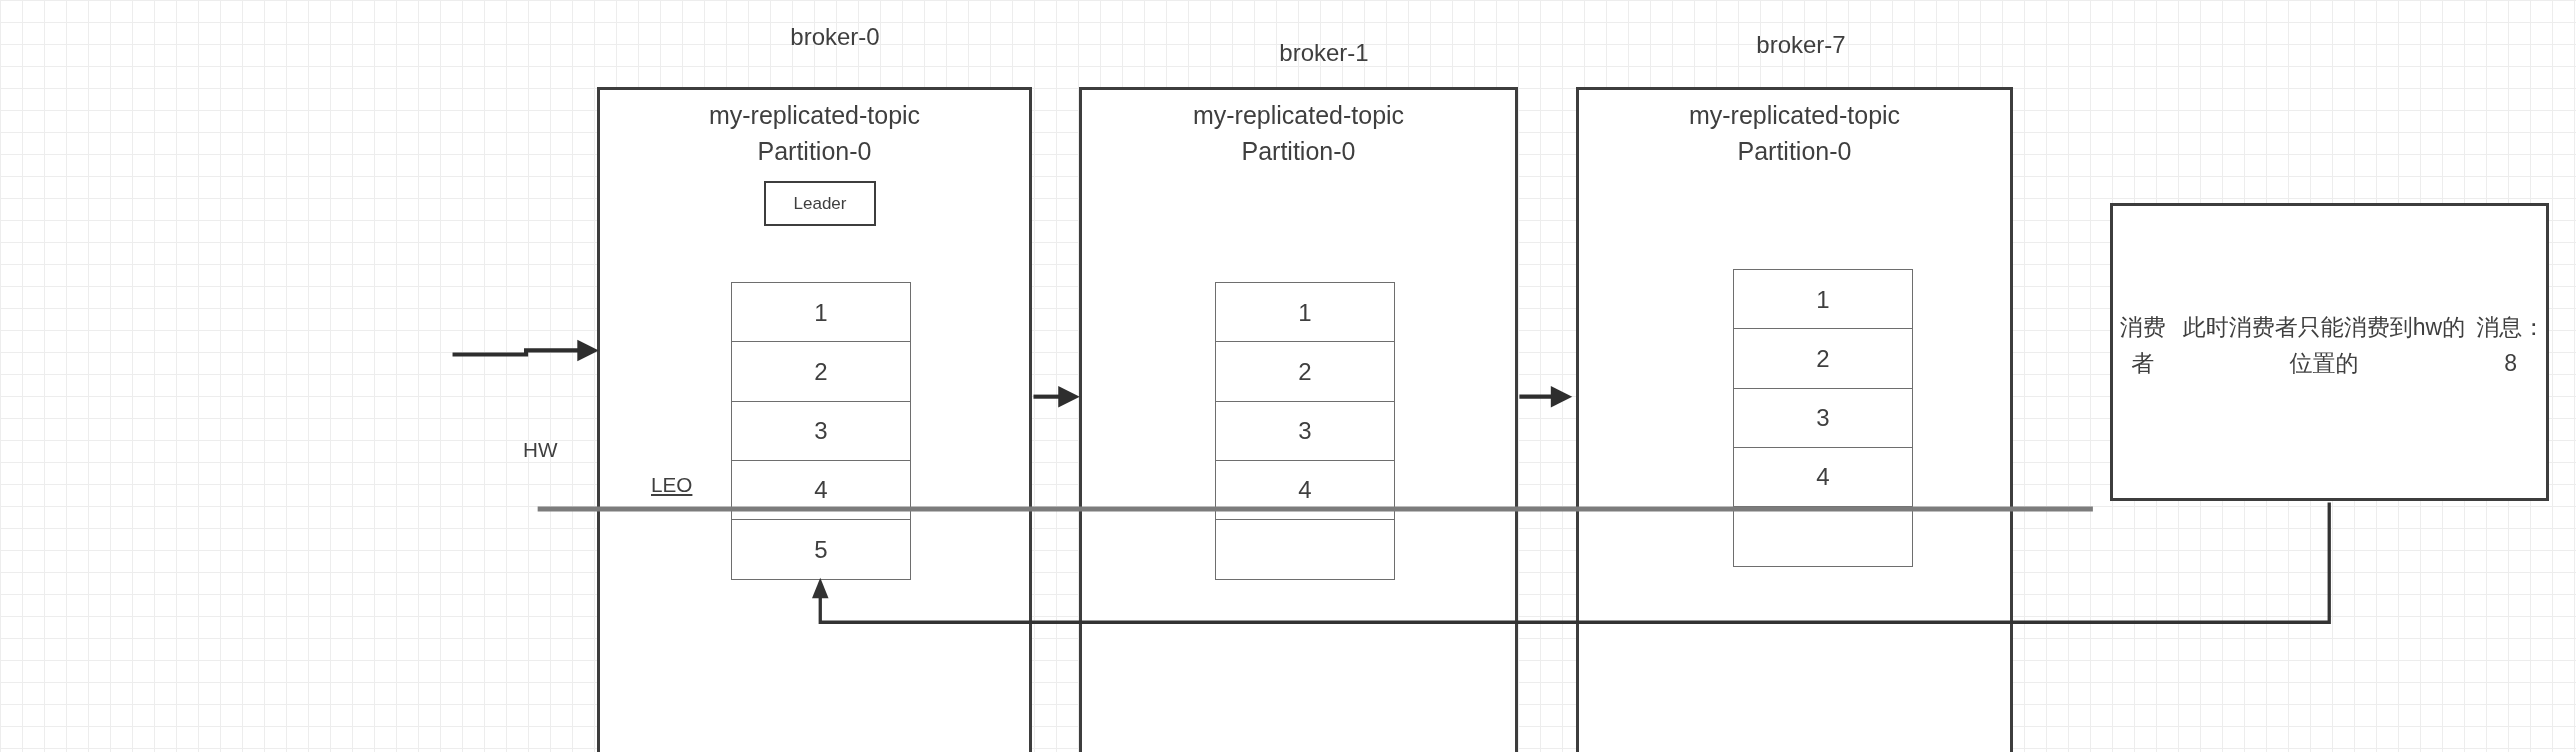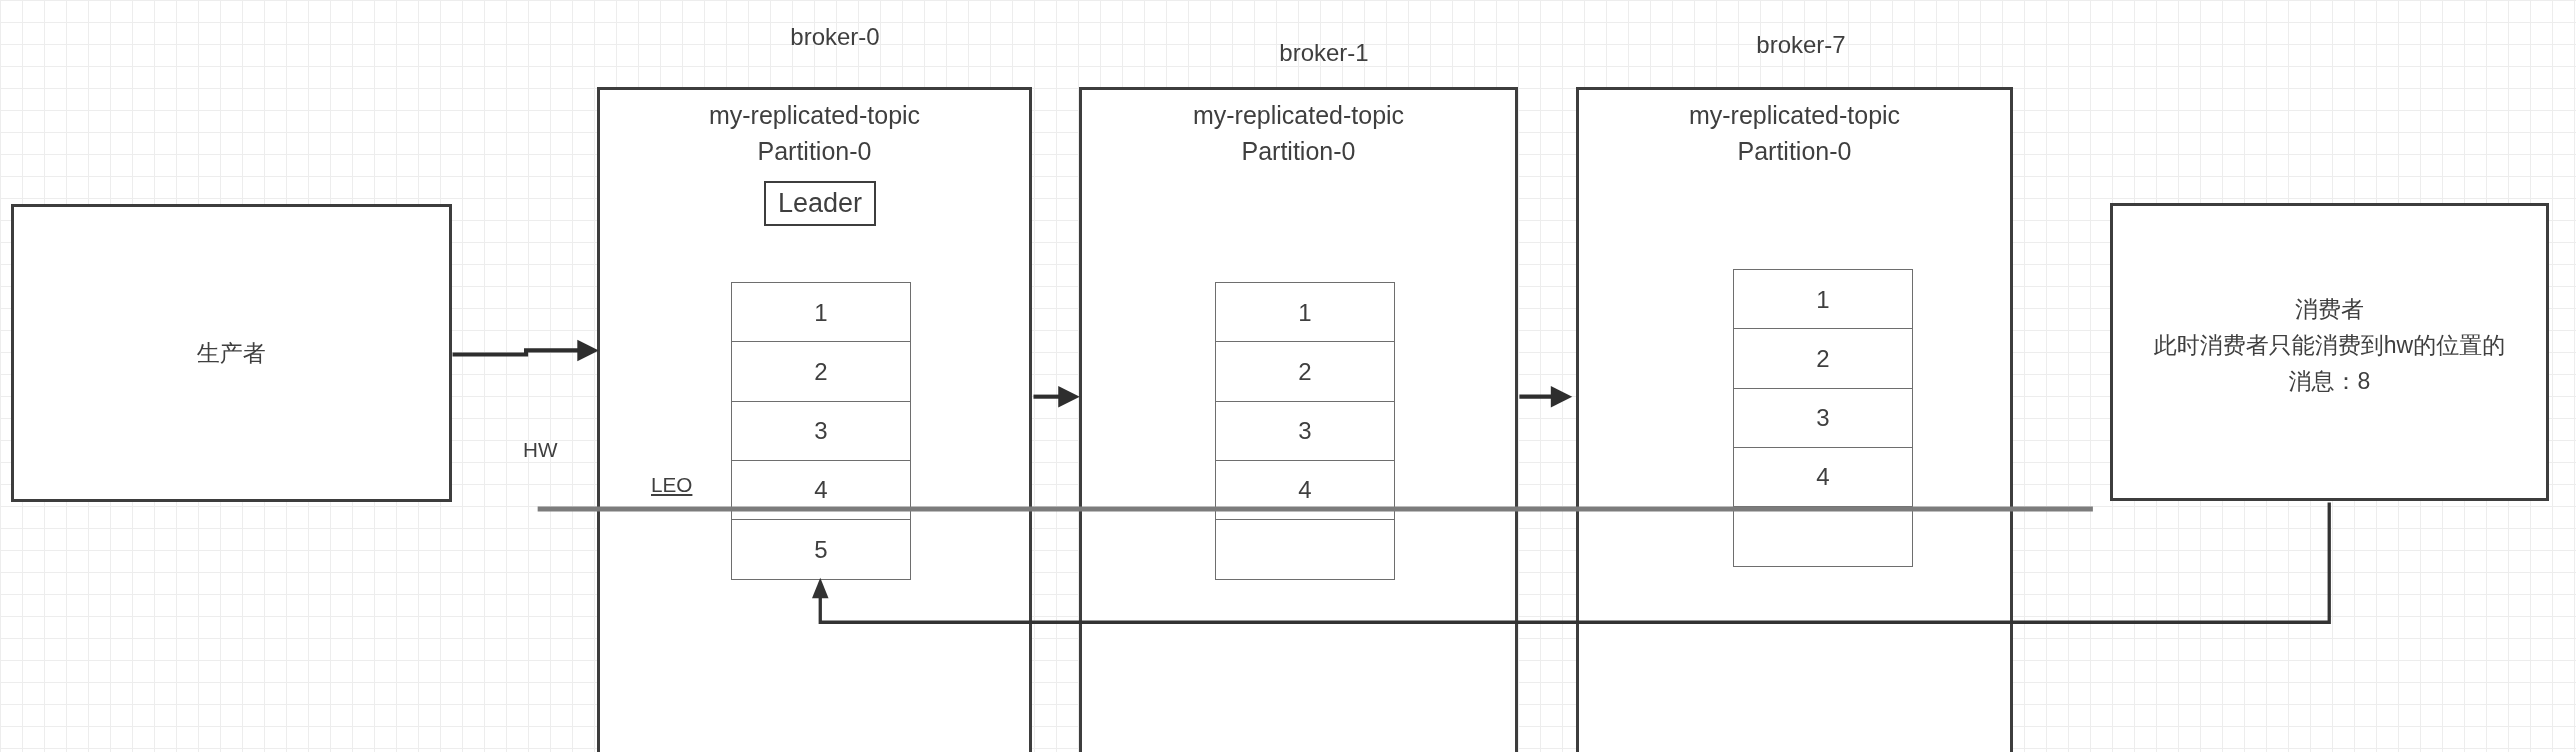--- a/index.html
+++ b/index.html
@@ -41,21 +41,21 @@
   .broker-title {
     position: absolute; top: 6.6px; left: 0; right: 0;
     text-align: center; font-size: 25px; line-height: 36px;
     color: #3f3f3f;
   }
 
   .leader-box {
     position: absolute; left: 764px; top: 181px; width: 112px; height: 45px;
     background: #ffffff; border: 2.5px solid #3d3d3d; box-sizing: border-box;
     display: flex; align-items: center; justify-content: center;
-    font-size: 27px;
+    font-size: 17px;
   }
 
   .stack { position: absolute; width: 180px; }
   .stack .cell {
     height: 61px; box-sizing: border-box;
     border: 1.7px solid #6e6e6e; margin-top: -1.7px;
     background: #ffffff;
     display: flex; align-items: center; justify-content: center;
     font-size: 24px; color: #3f3f3f;
   }
@@ -73,44 +73,41 @@
   .broker-label.l2 { left: 1801px; top: 31px; }
 
   .marker-label {
     position: absolute; font-size: 20.7px; color: #3f3f3f; white-space: nowrap;
   }
   .hw-label  { left: 478px; top: 438px; margin-left: 45px; }
   .leo-label { left: 651px; top: 473px; text-decoration: underline; }
 
   .consumer-box {
     left: 2110px; top: 203px; width: 439px; height: 298px;
-    display: flex; flex-direction: column;
+    display: flex; flex-direction: row;
     align-items: center; justify-content: center;
     padding-bottom: 13.2px;
     font-size: 23px; line-height: 36px; text-align: center;
   }
 
   .wires {
     position: absolute; left: 0; top: 0;
     width: 2576px; height: 752px;
     pointer-events: none;
   }
 </style>
 </head>
 <body>
 
 <div class="stage">
 
   <div class="broker-label l0">broker-0</div>
   <div class="broker-label l1">broker-1</div>
   <div class="broker-label l2">broker-7</div>
 
-  <div class="box producer-box">
-    <span>生产者</span>
-  </div>
 
   <div class="box broker-box b0">
     <div class="broker-title">
       <div>my-replicated-topic</div>
       <div>Partition-0</div>
     </div>
   </div>
 
   <div class="box broker-box b1">
     <div class="broker-title">

